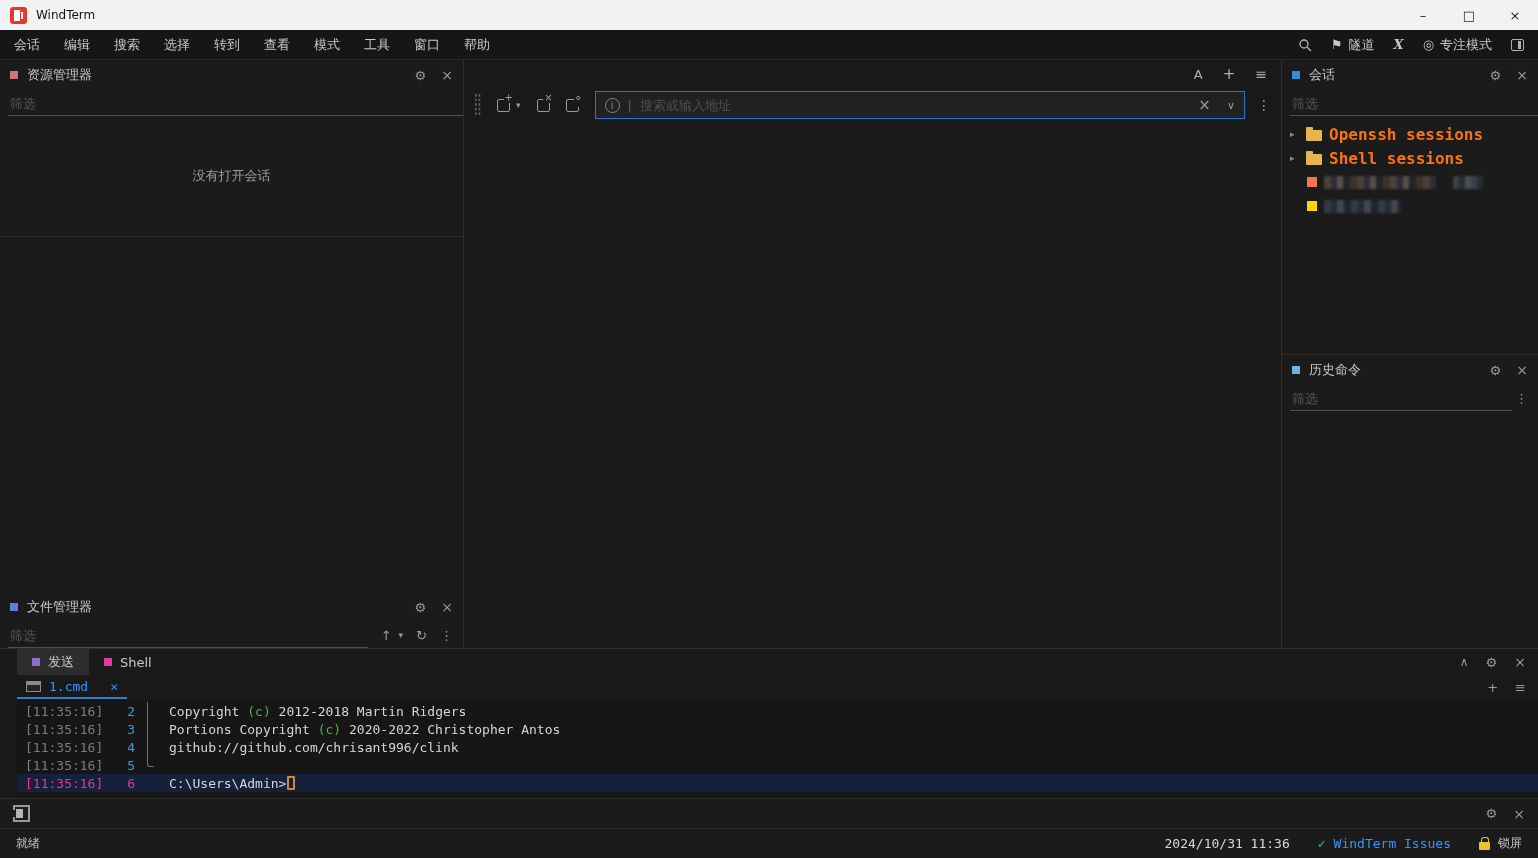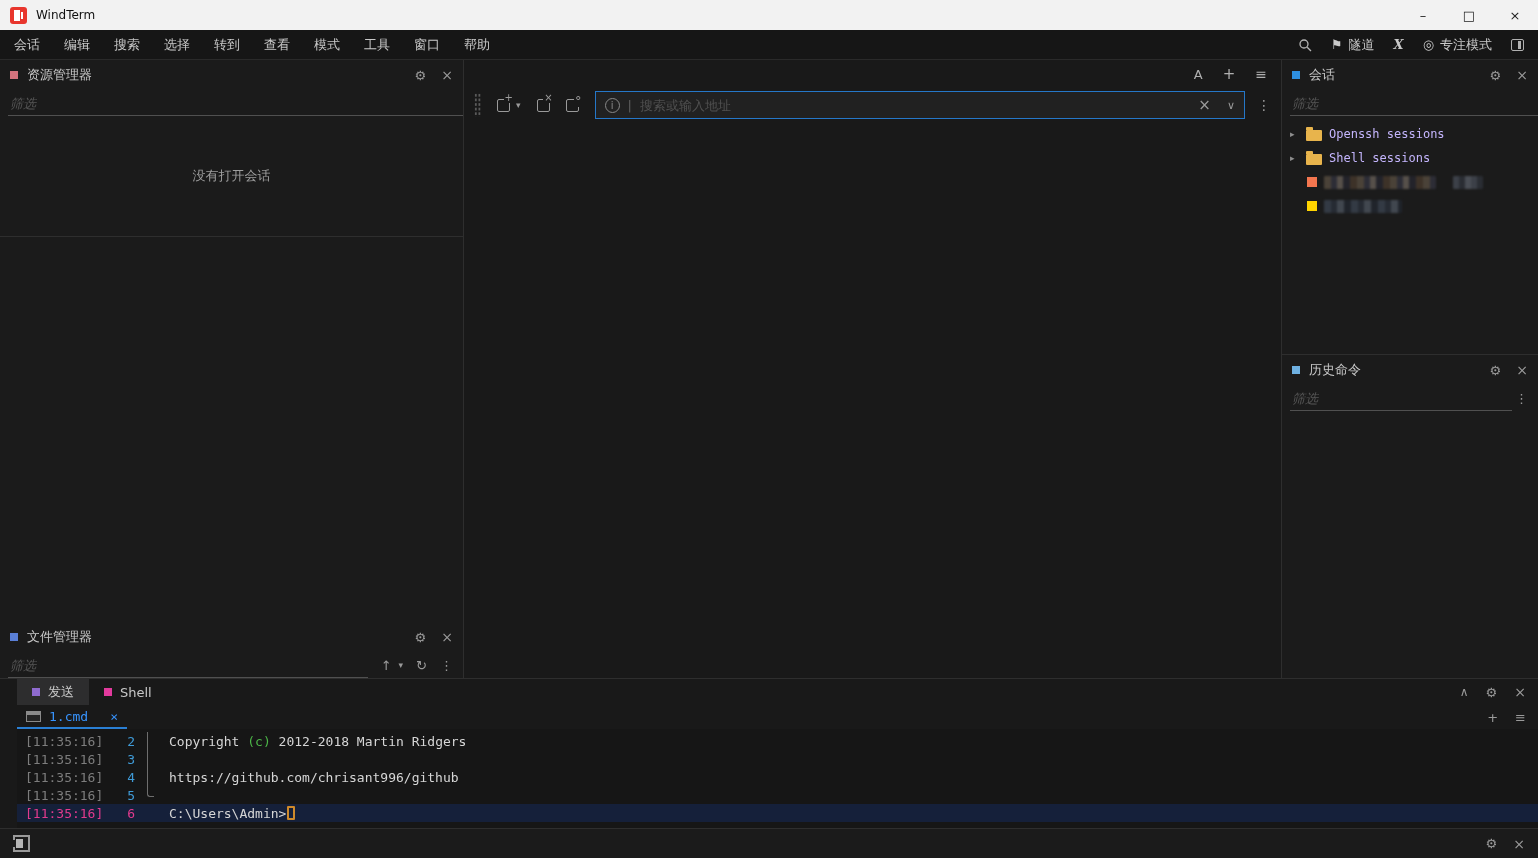--- a/index.html
+++ b/index.html
@@ -35,21 +35,21 @@
   .col-right { width:257px; flex:none; border-left:1px solid #2e2e2e; display:flex; flex-direction:column; background:#1b1b1b; }
 
   .panel { display:flex; flex-direction:column; min-height:0; }
   .panel-header { height:30px; flex:none; display:flex; align-items:center; padding:0 10px; gap:9px; }
   .panel-square { width:8px; height:8px; flex:none; }
   .panel-title { font-size:13px; color:#c8c8c8; }
   .panel-actions { margin-left:auto; display:flex; align-items:center; gap:15px; color:#9a9a9a; }
   .gear { font-size:13px; } .close-x { font-size:14px; line-height:1; }
 
   .filter-row { height:26px; flex:none; position:relative; display:flex; align-items:center; padding-left:10px; }
-  .filter-input { background:transparent; border:none; outline:none; color:#c8c8c8; font-size:13px; width:120px;font-style:italic; }
+  .filter-input { background:transparent; border:none; outline:none; color:#c8c8c8; font-size:13px; width:120px; }
   .filter-input::placeholder { color:#565656; }
   .filter-underline { position:absolute; bottom:0; height:1px; background:#505050; left:8px; right:0; }
   .filter-underline.short { right:95px; }
   .filter-underline.hist { right:26px; }
   .filter-icons { margin-left:auto; display:flex; align-items:center; gap:13px; padding-right:10px; color:#9a9a9a; font-size:13px; }
   .dd-small { font-size:9px; margin-left:-6px; }
 
   .panel-empty { flex:1; display:flex; align-items:center; justify-content:center; color:#9f9f9f; font-size:13px; }
 
   .panel-explorer { height:177px; flex:none; border-bottom:1px solid #2e2e2e; }
@@ -80,21 +80,21 @@
   .addr-clear { font-size:15px; } .addr-dd { font-size:11px; }
   .addr-menu-dots { color:#9a9a9a; font-size:14px; }
   .center-empty { flex:1; }
 
   
   .tree { padding-top:6px; }
   .tree-row { height:24px; display:flex; align-items:center; padding-left:8px; gap:7px; }
   .tree-chevron { width:9px; color:#8f8f8f; font-size:9px; flex:none; }
   .folder-icon { width:16px; height:11px; background:#e8b44c; border-radius:1px; position:relative; margin-top:3px; flex:none; }
   .folder-icon::before { content:""; position:absolute; top:-3px; left:0; width:7px; height:3px; background:#e8b44c; border-radius:1px 1px 0 0; }
-  .tree-label { font-family:"DejaVu Sans Mono", monospace; font-size:12px; color:#c4b5fd; }
+  .tree-label { font-family:"DejaVu Sans Mono", monospace; font-size:16px; color:#f97316;font-weight:bold; }
   .tree-row.leaf { padding-left:25px; }
   .leaf-square { width:10px; height:10px; flex:none; }
   .mosaic { height:13px; border-radius:1px; filter:blur(1.1px);
       background:repeating-linear-gradient(90deg,#4a4238 0 7px,#2d2d36 7px 13px,#56504a 13px 19px,#23232a 19px 26px,#3d3228 26px 33px); }
   .mosaic.m1 { width:112px; }
   .mosaic.m1b { width:30px; margin-left:10px;
       background:repeating-linear-gradient(90deg,#3c4048 0 6px,#2a2d33 6px 12px,#4a4e55 12px 18px); }
   .mosaic.m2 { width:78px;
       background:repeating-linear-gradient(90deg,#333a44 0 7px,#262b33 7px 13px,#41474f 13px 20px,#20242b 20px 27px); }
 
@@ -342,26 +342,27 @@
       <div class="trow">
         <span class="t-time">[11:35:16]</span>
         <span class="t-num">2</span>
         <span class="t-bracket mid"></span>
         <span class="t-text"><span>Copyright </span><span class="t-green">(c)</span><span> 2012-2018 Martin Ridgers</span></span>
       </div>
       <div class="trow">
         <span class="t-time">[11:35:16]</span>
         <span class="t-num">3</span>
         <span class="t-bracket mid"></span>
+        <span class="t-text"><span>Portions Copyright </span><span class="t-green">(c)</span><span> 2020-2022 Christopher Antos</span></span>
       </div>
       <div class="trow">
         <span class="t-time">[11:35:16]</span>
         <span class="t-num">4</span>
         <span class="t-bracket mid"></span>
-        <span class="t-text"><span>https://github.com/chrisant996/github</span><span class="t-green"></span><span></span></span>
+        <span class="t-text"><span>github://github.com/chrisant996/clink</span><span class="t-green"></span><span></span></span>
       </div>
       <div class="trow">
         <span class="t-time">[11:35:16]</span>
         <span class="t-num">5</span>
         <span class="t-bracket end"></span>
         <span class="t-text"><span></span></span>
       </div>
       <div class="trow current">
         <span class="t-time">[11:35:16]</span>
         <span class="t-num">6</span>
@@ -372,14 +373,28 @@
   </div>
 
   <div class="collapsed-strip">
     <span class="wt-outline-icon"></span>
     <span class="strip-actions">
       <span class="gear">⚙</span>
       <span class="close-x">×</span>
     </span>
   </div>
 
+  <div class="statusbar">
+    <span>就绪</span>
+    <span class="sb-right">
+      <span class="sb-datetime">2024/10/31 11:36</span>
+      <span class="sb-issues">
+        <span class="sb-check">✓</span>
+        <span>WindTerm Issues</span>
+      </span>
+      <span class="sb-lockgrp">
+        <span class="lock-icon"></span>
+        <span>锁屏</span>
+      </span>
+    </span>
+  </div>
 
 </div>
 
 </body></html>

